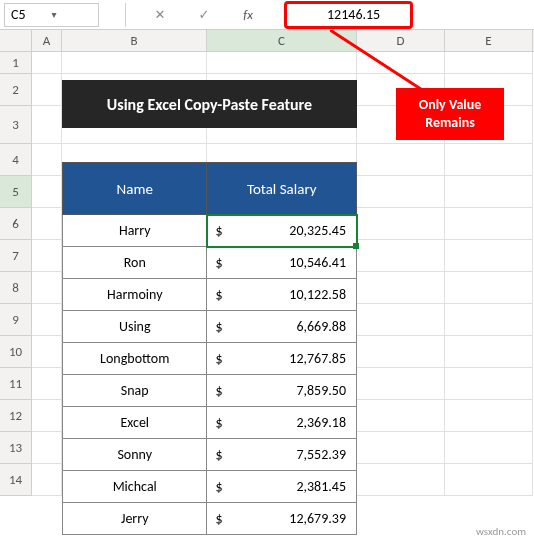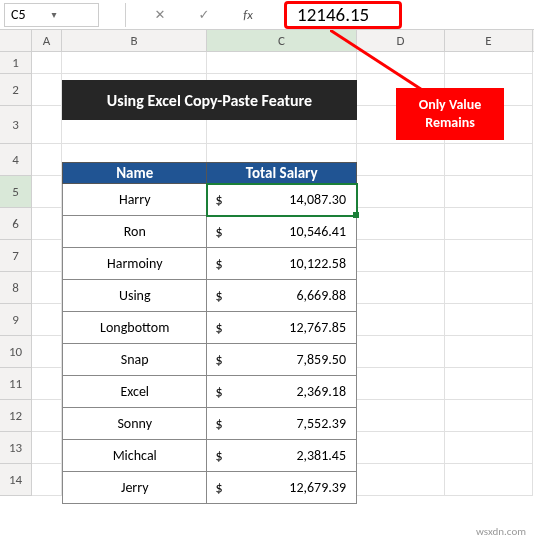--- a/index.html
+++ b/index.html
@@ -41,21 +41,21 @@
 .fb-btn.fx { font-style: italic; color: #555; font-size: 13px; }
 .fb-value-wrap {
   border: 3px solid #ff0000;
   border-radius: 4px;
   height: 28px;
   display: flex;
   align-items: center;
   padding: 0 30px 0 10px;
   margin-left: 4px;
 }
-.fb-value { font-size: 19px; }
+.fb-value { font-size: 14px; margin-left: 30px; }
 
 .grid {
   position: relative;
 }
 .col-headers {
   display: flex;
   height: 22px;
   background: #f3f2f1;
   border-bottom: 1px solid #d0d0d0;
 }
@@ -103,43 +103,43 @@
   background: #fff;
 }
 .row-1 { height: 22px; }
 .row-3 { height: 38px; }
 
 .title-banner {
   position: absolute;
   left: 62px;
   top: 80px;
   width: 295px;
-  height: 40px;
+  height: 48px;
   background: #262626;
   color: #fff;
   font-weight: bold;
   font-size: 16px;
   display: flex;
   align-items: center;
   justify-content: center;
 }
 
 .data-table {
   position: absolute;
   left: 62px;
   top: 162px;
   width: 295px;
   border-collapse: collapse;
 }
 .data-table th {
   background: #205493;
   color: #fff;
-  font-weight: bold;
+  font-weight: normal;
   font-size: 15px;
-  height: 21px;
+  height: 52px;
   border: 1px solid #555;
 }
 .data-table td {
   border: 1px solid #888;
   height: 32px;
   background: #fff;
   font-size: 14px;
 }
 .data-table .name-col { width: 145px; text-align: center; }
 .data-table .sal-col { width: 150px; }
@@ -344,21 +344,21 @@
       <th class="name-col">Name</th>
       <th class="sal-col">Total Salary</th>
     </tr>
   </thead>
   <tbody id="table-body">
       <tr>
         <td class="name-col">Harry</td>
         <td class="sal-col active-cell">
           <div class="sal-cell">
             <span>$</span>
-            <span>14,087.30</span>
+            <span>20,325.45</span>
           </div>
         </td>
       </tr>
       <tr>
         <td class="name-col">Ron</td>
         <td class="sal-col">
           <div class="sal-cell">
             <span>$</span>
             <span>10,546.41</span>
           </div>

